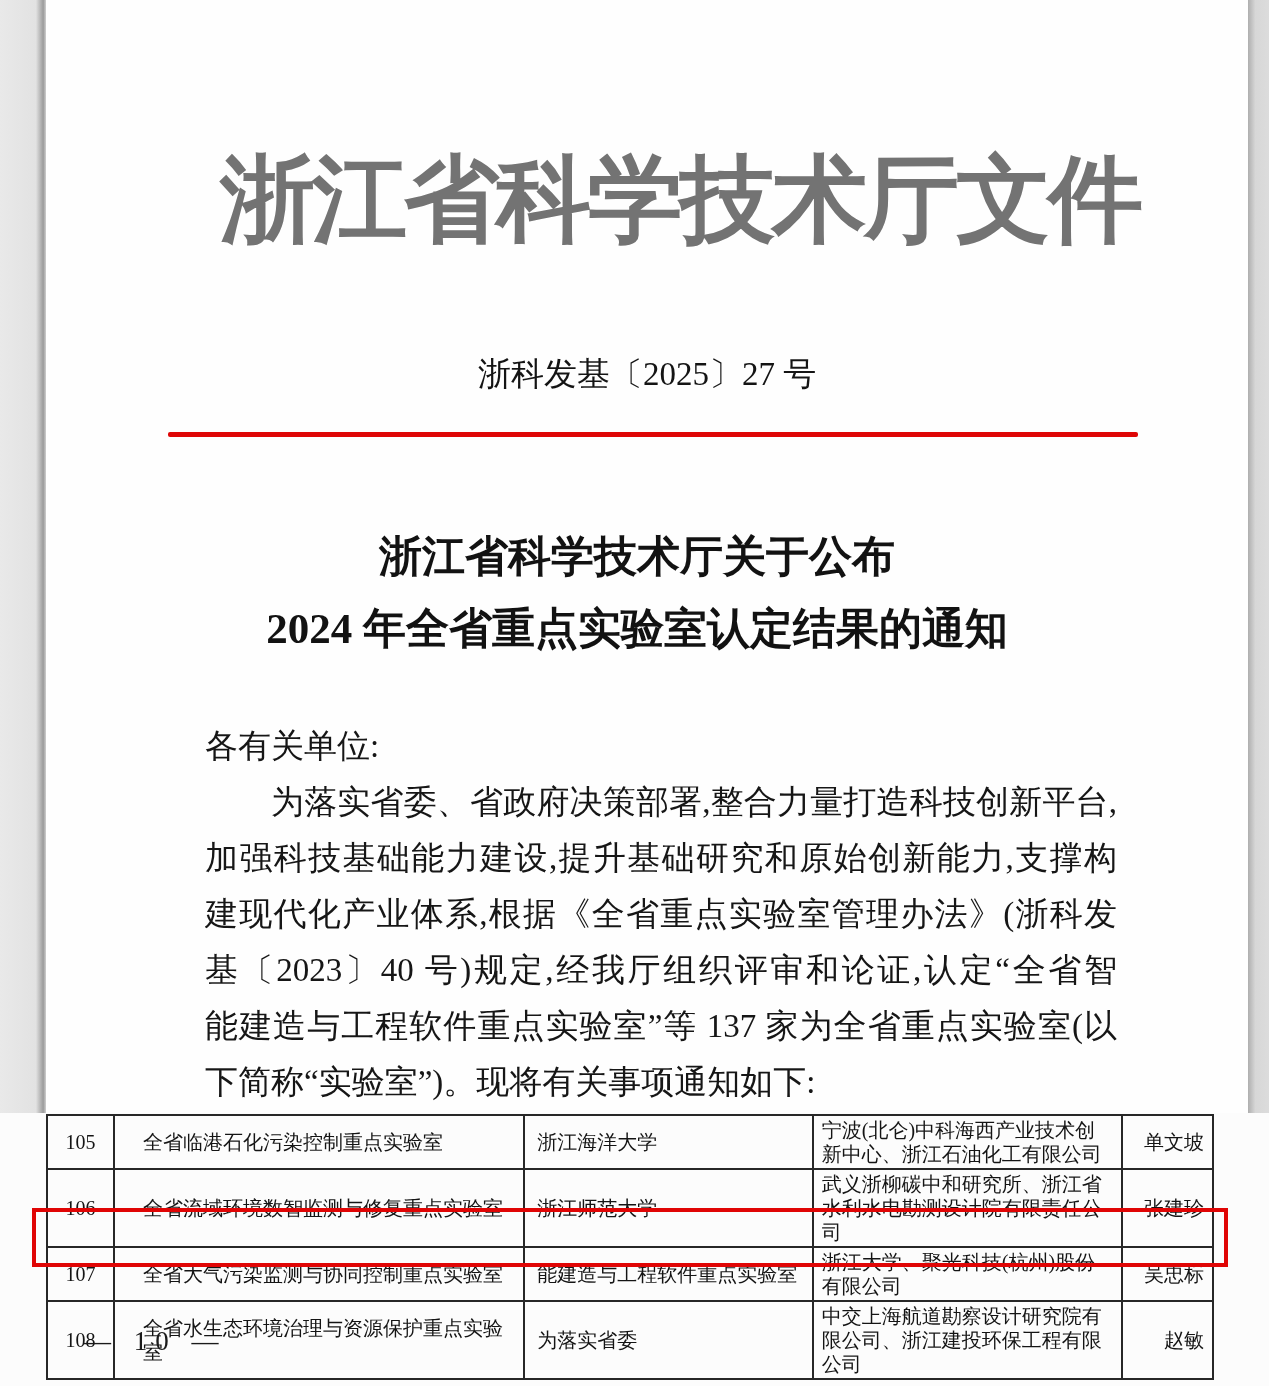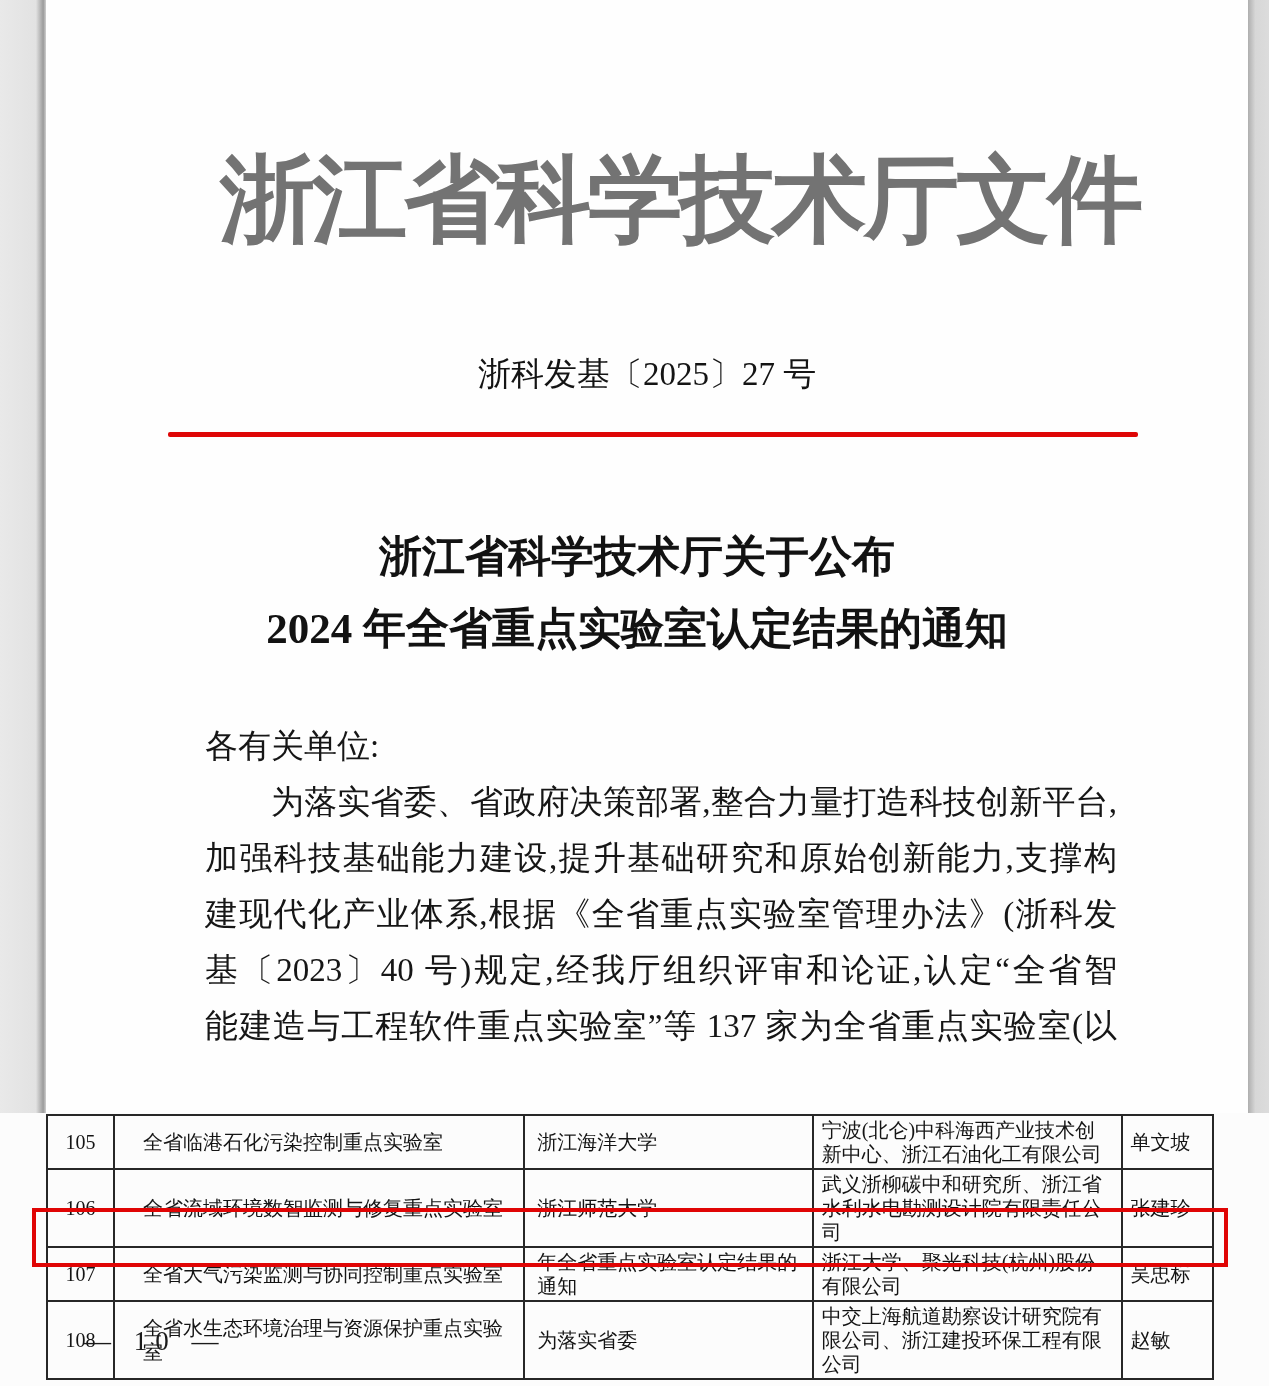--- a/index.html
+++ b/index.html
@@ -114,21 +114,21 @@
     color: #141414;
     padding: 2px 8px;
     vertical-align: middle;
     overflow: hidden;
   }
   table.labs tr { height: 49px; }
   .c-no   { width: 66px;  text-align: center; }
   .c-lab  { width: 404px; padding-left: 28px !important; }
   .c-org  { width: 284px; padding-left: 12px !important; }
   .c-part { width: 304px; }
-  .c-person { width: 90px; text-align: left; }
+  .c-person { width: 90px; text-align: right; }
   .highlight-box {
     position: absolute;
     left: -14px; top: 94px;
     width: 1196px; height: 59px;
     border: 4px solid #e00505;
     pointer-events: none;
   }
   .page-no {
     position: absolute;
     left: 84px; top: 213px;
@@ -156,20 +156,21 @@
     <div class="notice-title line1">浙江省科学技术厅关于公布</div>
     <div class="notice-title line2">2024 年全省重点实验室认定结果的通知</div>
 
     <div class="body-block">
       <div class="body-line">各有关单位:</div>
       <div class="body-line fill indent">为落实省委、省政府决策部署,整合力量打造科技创新平台,</div>
       <div class="body-line fill">加强科技基础能力建设,提升基础研究和原始创新能力,支撑构</div>
       <div class="body-line fill">建现代化产业体系,根据《全省重点实验室管理办法》(浙科发</div>
       <div class="body-line fill">基〔2023〕40 号)规定,经我厅组织评审和论证,认定“全省智</div>
       <div class="body-line fill">能建造与工程软件重点实验室”等 137 家为全省重点实验室(以</div>
+      <div class="body-line">下简称“实验室”)。现将有关事项通知如下:</div>
     </div>
   </div>
 
   <div class="table-strip">
     <div class="table-wrap">
       <table class="labs">
         <tbody>
           <tr>
             <td class="c-no">105</td>
             <td class="c-lab">全省临港石化污染控制重点实验室</td>
@@ -180,21 +181,21 @@
           <tr>
             <td class="c-no">106</td>
             <td class="c-lab">全省流域环境数智监测与修复重点实验室</td>
             <td class="c-org">浙江师范大学</td>
             <td class="c-part">武义浙柳碳中和研究所、浙江省水利水电勘测设计院有限责任公司</td>
             <td class="c-person">张建珍</td>
           </tr>
           <tr>
             <td class="c-no">107</td>
             <td class="c-lab">全省大气污染监测与协同控制重点实验室</td>
-            <td class="c-org">年全省重点实验室认定结果的通知</td>
+            <td class="c-org">能建造与工程软件重点实验室</td>
             <td class="c-part">浙江大学、聚光科技(杭州)股份有限公司</td>
             <td class="c-person">吴忠标</td>
           </tr>
           <tr>
             <td class="c-no">108</td>
             <td class="c-lab">全省水生态环境治理与资源保护重点实验室</td>
             <td class="c-org">为落实省委</td>
             <td class="c-part">中交上海航道勘察设计研究院有限公司、浙江建投环保工程有限公司</td>
             <td class="c-person">赵敏</td>
           </tr>

